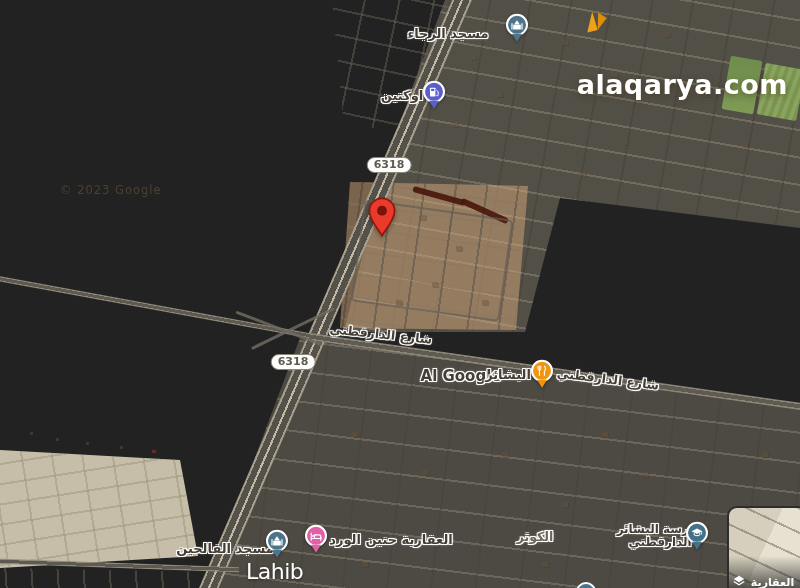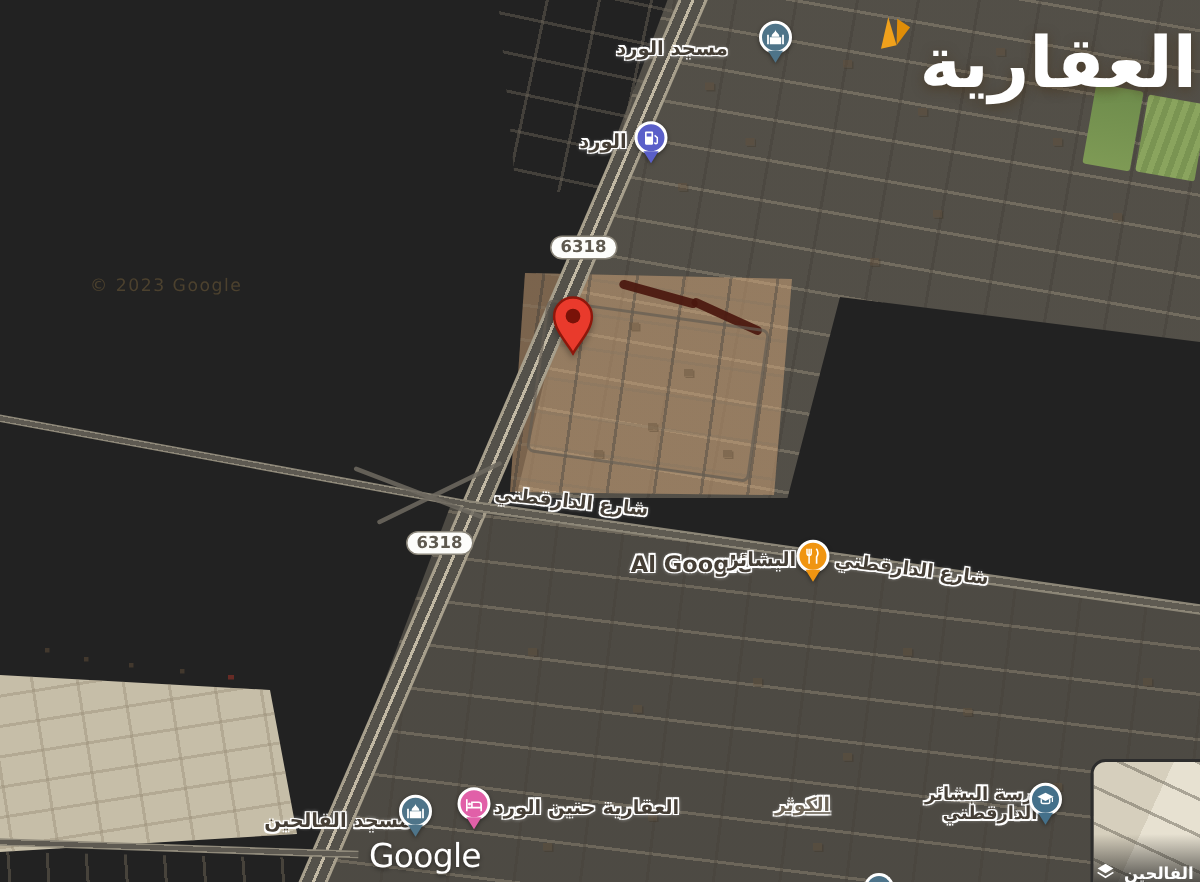--- a/index.html
+++ b/index.html
@@ -59,21 +59,21 @@
   .blockline{position:absolute;border:2px solid rgba(100,93,82,.7);border-radius:5px;}
   .b{position:absolute;width:6px;height:5px;background:rgba(100,80,60,.42);box-shadow:1px 1px 0 rgba(60,45,30,.28);}
   .speck{position:absolute;width:3px;height:3px;background:rgba(92,74,55,.55);}
   .green{position:absolute;border-radius:2px;}
   
   .lbl{position:absolute;transform:translate(-50%,-50%);font-weight:bold;color:#453e35;
        font-size:13px;white-space:nowrap;
        text-shadow:-1px -1px 0 #fff,1px -1px 0 #fff,-1px 1px 0 #fff,1px 1px 0 #fff,0 0 3px #fff;}
   .lbl-street{font-size:12.5px;}
   .lbl-en{font-size:15px;}
-  .lbl-district{color:#6e6557;font-size:12.5px;text-decoration:underline;}
+  .lbl-district{color:#6e6557;font-size:12.5px;}
   .lbl-school{font-size:12px;line-height:13px;text-align:center;}
   .shield{position:absolute;transform:translate(-50%,-50%);background:#fdfdfb;border:1.5px solid #8a8579;
        border-radius:8px;padding:0 6px;font-size:11px;font-weight:bold;color:#5f5a50;line-height:14px;}
   
   .poi{position:absolute;width:24px;height:32px;transform:translate(-50%,-38%);
        filter:drop-shadow(0 1px 1.5px rgba(0,0,0,.4));}
   .poi .c{width:22px;height:22px;border-radius:50%;border:2px solid #fff;background:var(--c);
        display:flex;align-items:center;justify-content:center;margin:0 auto;}
   .poi .tail{position:absolute;left:50%;top:20px;transform:translateX(-50%);
        width:0;height:0;border:5px solid transparent;border-top:8px solid var(--c);}
@@ -170,35 +170,35 @@
   <div class="speck" style="left:120px;top:446px;"></div>
   <div class="speck" style="left:152px;top:450px;width:4px;background:rgba(150,50,40,.6);"></div>
 
   <div class="shield" style="left:389px;top:165px;"><span>6318</span></div>
   <div class="shield" style="left:293px;top:362px;"><span>6318</span></div>
 
   <div class="lbl lbl-street" dir="rtl" style="left:381px;top:334px;transform:translate(-50%,-50%) rotate(6deg);">شارع الدارقطني</div>
   <div class="lbl lbl-street" dir="rtl" style="left:608px;top:379px;transform:translate(-50%,-50%) rotate(7deg);">شارع الدارقطني</div>
   <div class="lbl lbl-district" dir="rtl" style="left:535px;top:536px;">الكوثر</div>
 
-  <div class="lbl" dir="rtl" style="left:448px;top:33px;">مسجد الورد</div>
+  <div class="lbl" dir="rtl" style="left:448px;top:33px;">مسجد الرجاء</div>
   <div class="poi" style="left:517px;top:26px;--c:#4e7489;">
     <div class="c">
         <span>
       <svg viewBox="0 0 12 12" width="12" height="12">
             <path d="M6 .8C6 2.8 3.4 3.4 3.4 5.6h5.2C8.6 3.4 6 2.8 6 .8z" fill="#fff"></path>
             <path d="M2.2 6h7.6v4.6H2.2z" fill="#fff"></path>
             <path d="M1 4.4v6.2M11 4.4v6.2" stroke="#fff" stroke-width="1.2"></path>
           </svg>
     </span>
       </div>
       <div class="tail"></div>
   </div>
 
-  <div class="lbl" dir="rtl" style="left:402px;top:95px;">الورد</div>
+  <div class="lbl" dir="rtl" style="left:402px;top:95px;">اوكتين</div>
   <div class="poi" style="left:434px;top:93px;--c:#5a5fc9;">
     <div class="c">
         <span>
       <svg viewBox="0 0 12 12" width="12" height="12">
             <rect x="2" y="1.8" width="5.4" height="8.8" rx=".7" fill="#fff"></rect>
             <rect x="3.1" y="3" width="3.2" height="2.2" fill="#5a5fc9"></rect>
             <path d="M8.4 4.4l1.8 1.5v3.1a.9.9 0 01-1.8.1" stroke="#fff" stroke-width="1" fill="none"></path>
           </svg>
     </span>
       </div>
@@ -273,27 +273,27 @@
     </svg>
   </div>
 
   <div class="copyright">© 2023 Google</div>
   <div class="book-icon">
     <svg viewBox="0 0 28 28" width="27" height="27">
       <path d="M3 24 L11 3 L14 23 Z" fill="#f0a11c" transform="rotate(-8 14 14)"></path>
       <path d="M14 23 L17 5 L25 12 Z" fill="#e08d07" transform="rotate(-8 14 14)"></path>
     </svg>
   </div>
-  <div class="brand-title">العقارية</div>
-  <div class="google-logo">Google</div>
+  <div class="brand-domain">alaqarya.com</div>
+  <div class="google-logo">Lahib</div>
 
   <div class="layers">
     <div class="shade"></div>
     <div class="row">
-      <span>الفالحين</span>
+      <span>العقارية</span>
       <span>
         <svg viewBox="0 0 24 24" width="14" height="14">
             <path d="M12 3 3 8.5 12 14l9-5.5z" fill="#fff"></path>
             <path d="M3 13 12 18.5 21 13" fill="none" stroke="#fff" stroke-width="2"></path>
           </svg>
       </span>
     </div>
   </div>
 
 </div>

